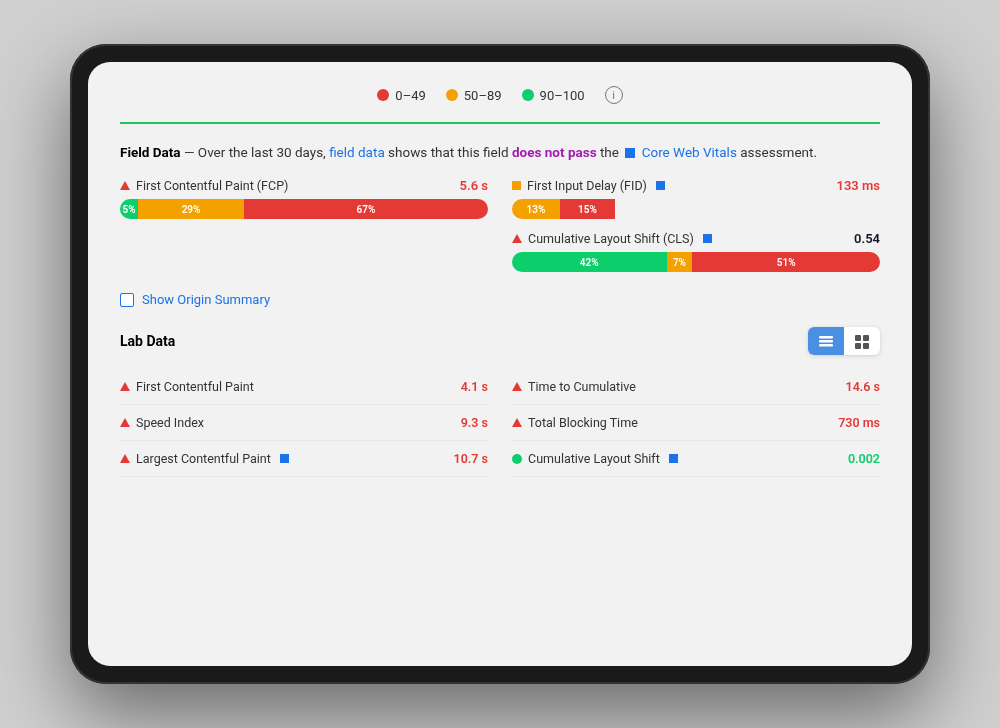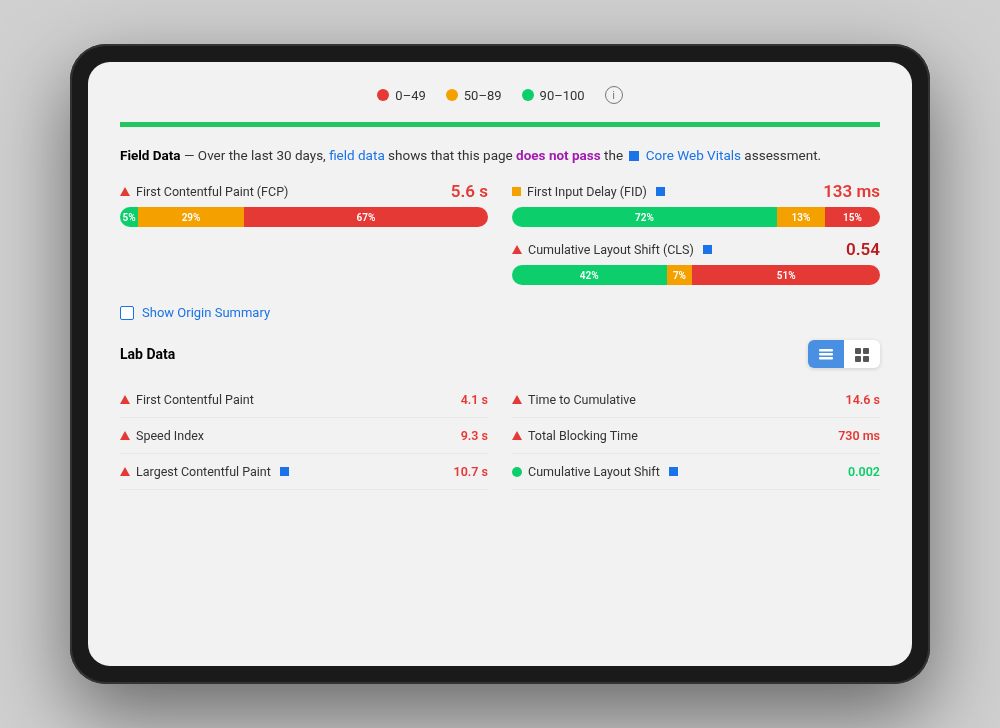--- a/index.html
+++ b/index.html
@@ -27,21 +27,21 @@
       border-radius: 22px;
       overflow: hidden;
       padding: 24px 32px;
     }
     .legend-row {
       display: flex;
       align-items: center;
       justify-content: center;
       gap: 20px;
       padding-bottom: 18px;
-      border-bottom: 5px solid #22c55e;
+      border-bottom: 2px solid #22c55e;
       margin-bottom: 18px;
     }
     .legend-item {
       display: flex;
       align-items: center;
       gap: 6px;
       font-size: 13px;
       color: #333;
     }
     .legend-dot {
@@ -89,21 +89,21 @@
       margin-bottom: 6px;
     }
     .metric-title {
       display: flex;
       align-items: center;
       gap: 6px;
       font-size: 12.5px;
       color: #333;
     }
     .metric-value {
-      font-size: 17px;
+      font-size: 13px;
       font-weight: 600;
     }
     .val-red { color: #e53935; }
     .bar-container {
       height: 20px;
       border-radius: 10px;
       overflow: hidden;
       display: flex;
       width: 100%;
     }
@@ -200,21 +200,21 @@
         <span>90–100</span>
       </div>
       <div class="info-icon">i</div>
     </div>
 
     <div class="field-data-section">
       <div class="field-data-header">
         <span class="fd-label">Field Data</span>
         <span> — Over the last 30 days, </span>
         <a class="fd-link" href="#">field data</a>
-        <span> shows that this page </span>
+        <span> shows that this field </span>
         <span class="fd-fail">does not pass</span>
         <span> the</span>
         <span style="display:inline-block;width:10px;height:10px;background:#1a73e8;margin:0 3px;vertical-align:middle;"></span>
         <a class="fd-link" href="#">Core Web Vitals</a>
         <span> assessment.</span>
       </div>
 
       <div class="metrics-grid" id="field-metrics-grid">
 
       <div class="metric-block">
@@ -235,35 +235,34 @@
           <div class="metric-block">
     <div class="metric-header">
       <div class="metric-title">
         <span style="display:inline-block;width:9px;height:9px;background:#f4a100;"></span>
         <span>First Input Delay (FID)</span>
         <span style="display:inline-block;width:9px;height:9px;background:#1a73e8;margin-left:3px;vertical-align:middle;"></span>
       </div>
       <span class="metric-value" style="color:#e53935">133 ms</span>
     </div>
     <div class="bar-container">
-      <div class="bar-seg seg-green" style="width:72%">72%</div>
               <div class="bar-seg seg-orange" style="width:13%">13%</div>
               <div class="bar-seg seg-red" style="width:15%">15%</div>
     </div>
   </div>
           <div class="metric-block">
   </div>
           <div class="metric-block">
     <div class="metric-header">
       <div class="metric-title">
         <span style="display:inline-block;width:0;height:0;border-left:5px solid transparent;border-right:5px solid transparent;border-bottom:9px solid #e53935;"></span>
         <span>Cumulative Layout Shift (CLS)</span>
         <span style="display:inline-block;width:9px;height:9px;background:#1a73e8;margin-left:3px;vertical-align:middle;"></span>
       </div>
-      <span class="metric-value" style="color:#b91c1c">0.54</span>
+      <span class="metric-value" style="color:#0f172a">0.54</span>
     </div>
     <div class="bar-container">
       <div class="bar-seg seg-green" style="width:42%">42%</div>
               <div class="bar-seg seg-orange" style="width:7%">7%</div>
               <div class="bar-seg seg-red" style="width:51%">51%</div>
     </div>
   </div>
         </div>
     </div>
 

